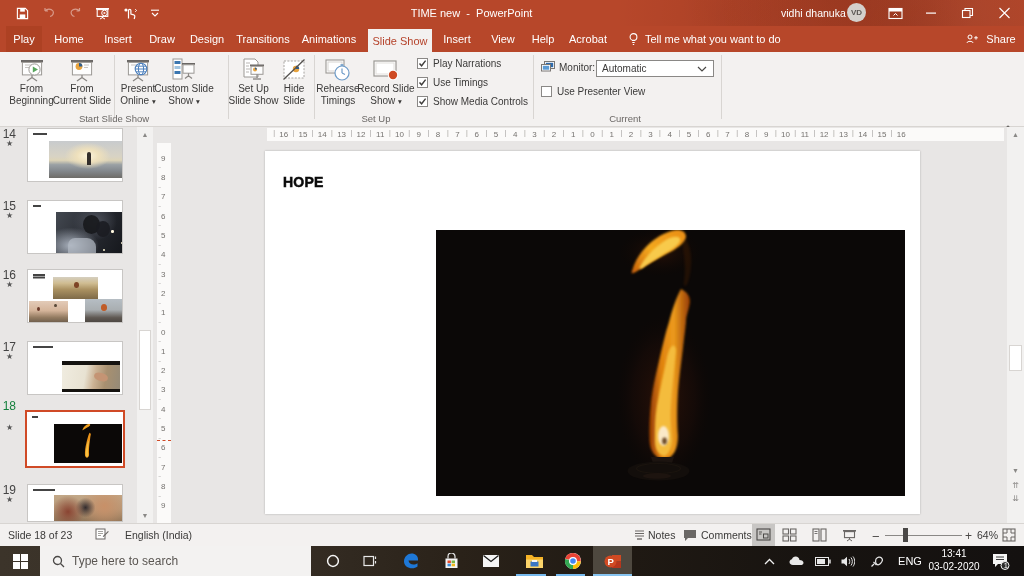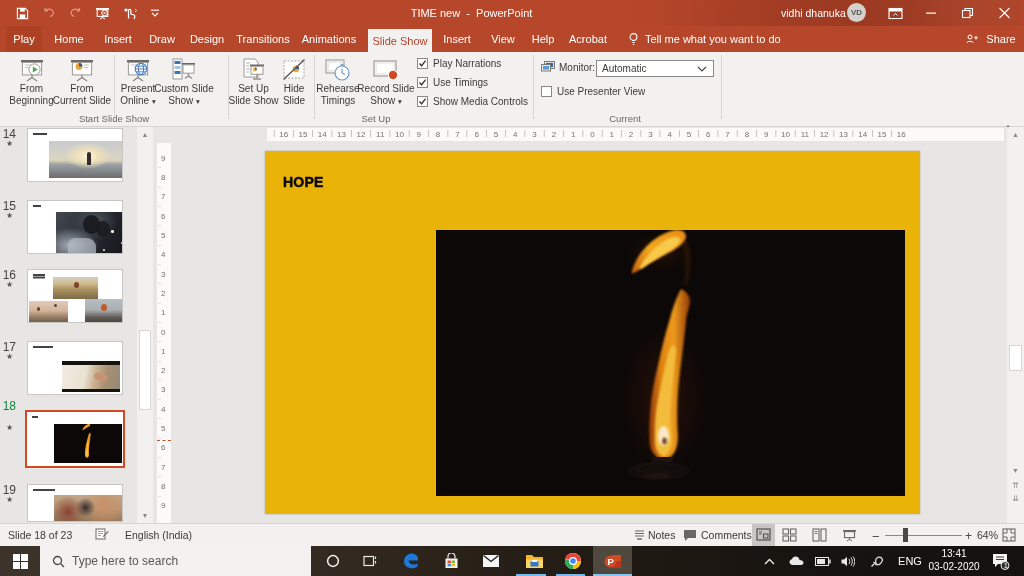--- a/index.html
+++ b/index.html
@@ -30,21 +30,21 @@
 .ttl {position:absolute;left:5px;top:4px;height:1.5px;background:#444}
 .sbtrack {position:absolute;background:#f2f1f0}
 .sbthumb {position:absolute;background:#ffffff;border:1px solid #d8d5d2}
 .sbarr {position:absolute;color:#8a8886;font-size:7px;text-align:center}
 #hruler {position:absolute;left:267px;top:1px;width:737px;height:13px;background:#fbfaf9;overflow:hidden}
 .rn {position:absolute;top:2px;font-size:8px;color:#75726f;transform:translateX(-50%)}
 .rt {position:absolute;top:1px;font-size:7px;color:#a09d9a;transform:translateX(-50%)}
 #vruler {position:absolute;left:157px;top:16px;width:14px;height:505px;background:#fbfaf9;overflow:hidden}
 .vn {position:absolute;left:4px;font-size:8px;color:#75726f}
 .vt {position:absolute;left:1px;font-size:6px;color:#a09d9a;transform:scaleX(0.7)}
-#slide {position:absolute;left:265px;top:24px;width:655px;height:363px;background:#eab308;box-shadow:0 0 2px rgba(0,0,0,0.25)}
+#slide {position:absolute;left:265px;top:24px;width:655px;height:363px;background:#ffffff;box-shadow:0 0 2px rgba(0,0,0,0.25)}
 #status {position:absolute;left:0;top:523px;width:1024px;height:23px;background:#f3f1f0;border-top:1px solid #d8d5d2;font-size:10.5px;color:#3b3a39}
 #taskbar {position:absolute;left:0;top:546px;width:1024px;height:30px;background:linear-gradient(90deg,#3c342a 0%,#372f26 25%,#2a2219 45%,#1f1913 62%,#171310 80%,#141110 100%)}
 #search {position:absolute;left:40px;top:0px;width:271px;height:30px;background:#f3f2f1;display:flex;align-items:center;color:#3b3a39}
 .tbi {position:absolute;top:0;width:30px;height:30px;display:flex;align-items:center;justify-content:center}
 .tray {position:absolute;top:0;height:30px;display:flex;align-items:center;justify-content:center;color:#fff}
 </style></head><body>
 <div id="app">
 <div id="titlebar">
       <div class="pat"></div>
 <div class="qat" style="left:16px;gap:13px">

